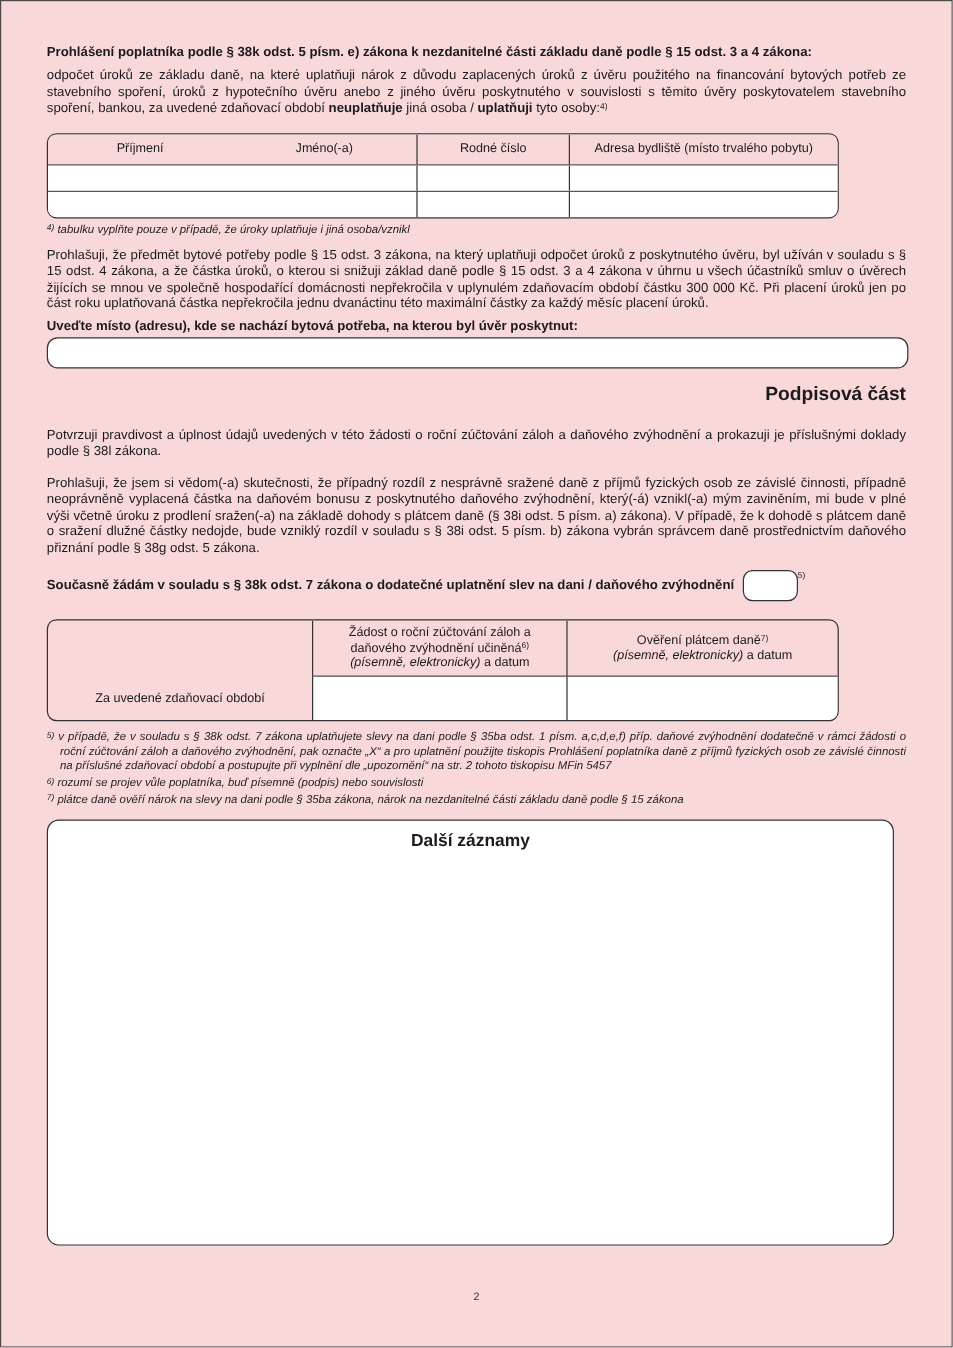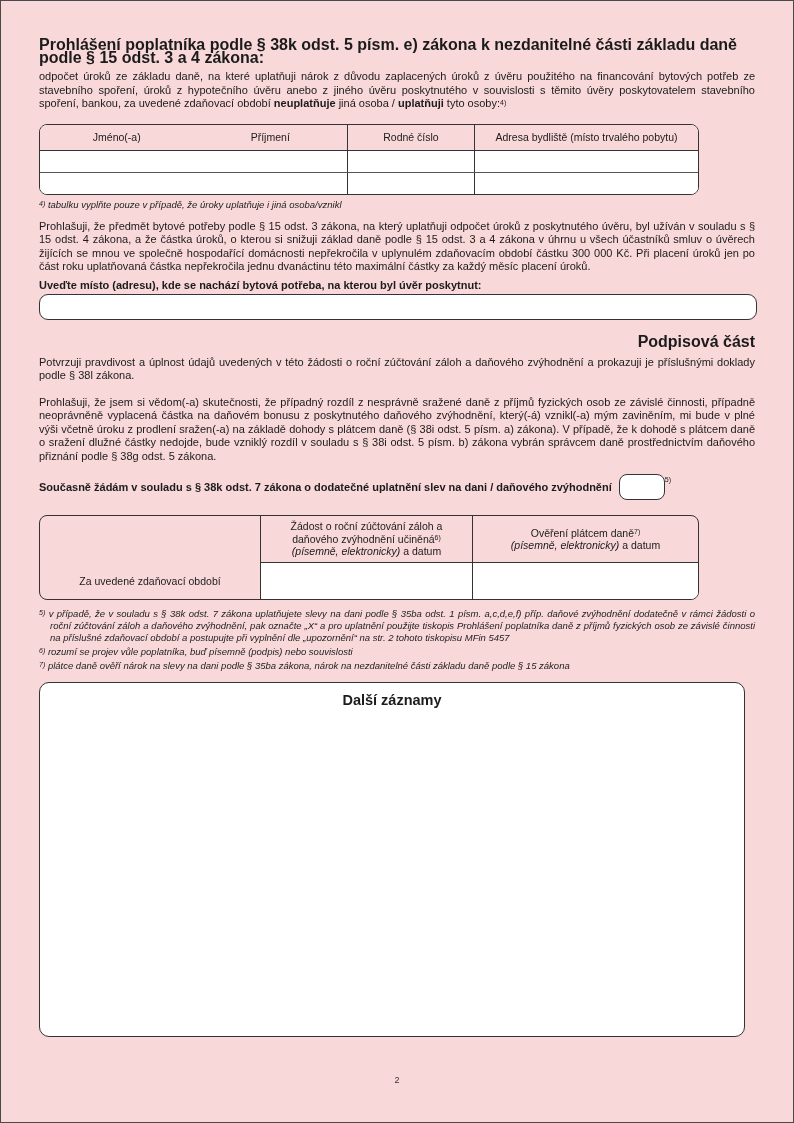--- a/index.html
+++ b/index.html
@@ -15,21 +15,21 @@
     box-sizing:border-box;
     border:1px solid #4a4a4a;
     background:#f9d8da;
     overflow:hidden;
   }
   .content{padding:0 38px;}
   .b{font-weight:bold;}
   .sup{font-size:7px;vertical-align:top;position:relative;top:-1px;}
   .title{
     margin-top:37px;
-    font-size:16px;font-weight:bold;line-height:13px;
+    font-size:11px;font-weight:bold;line-height:13px;
   }
   .para{
     font-size:11px;line-height:13.5px;text-align:justify;
   }
   .intro{margin-top:6px;}
   
   .t1{
     margin-top:13px;
     width:660px;
     box-sizing:border-box;
@@ -73,21 +73,21 @@
     background:#fff;
     border:1.5px solid #333;
     border-radius:9px;
   }
   
   .sec-heading{
     margin-top:13px;
     text-align:right;
     font-size:16px;font-weight:bold;
   }
-  .p1{margin-top:5px;}
+  .p1{margin-top:19px;}
   .p2{margin-top:13px;}
   .request{
     margin-top:11px;
     font-size:11px;font-weight:bold;
     display:flex;align-items:center;text-align:center;
   }
   .checkbox{
     display:inline-block;
     box-sizing:border-box;
     width:46px;height:26px;
@@ -144,22 +144,22 @@
 <div class="page">
   <div class="content">
 
     <div class="title">Prohlášení poplatníka podle § 38k odst. 5 písm. e) zákona k nezdanitelné části základu daně podle § 15 odst. 3 a 4 zákona:</div>
 
     <div class="para intro"><span>odpočet úroků ze základu daně, na které uplatňuji nárok z důvodu zaplacených úroků z úvěru použitého na financování bytových potřeb ze stavebního spoření, úroků z hypotečního úvěru anebo z jiného úvěru poskytnutého v souvislosti s těmito úvěry poskytovatelem stavebního spoření, bankou, za uvedené zdaňovací období </span><span class="b">neuplatňuje</span><span> jiná osoba / </span><span class="b">uplatňuji</span><span> tyto osoby:</span><span class="sup">4)</span></div>
 
     <div class="t1">
       <div class="t1-header">
         <div class="t1-namecell">
+          <span>Příjmení</span>
           <span>Jméno(-a)</span>
-          <span>Příjmení</span>
         </div>
         <div class="cell bl">Rodné číslo</div>
         <div class="cell bl">Adresa bydliště (místo trvalého pobytu)</div>
       </div>
       <div class="t1-row">
         <div></div>
         <div class="bl"></div>
         <div class="bl"></div>
       </div>
       <div class="t1-row">

